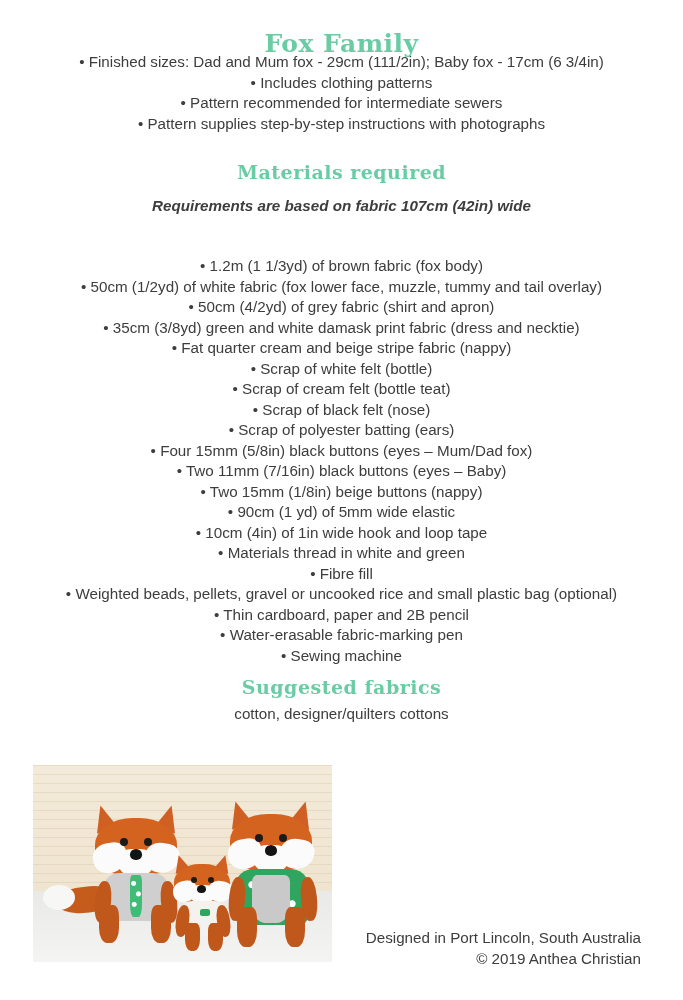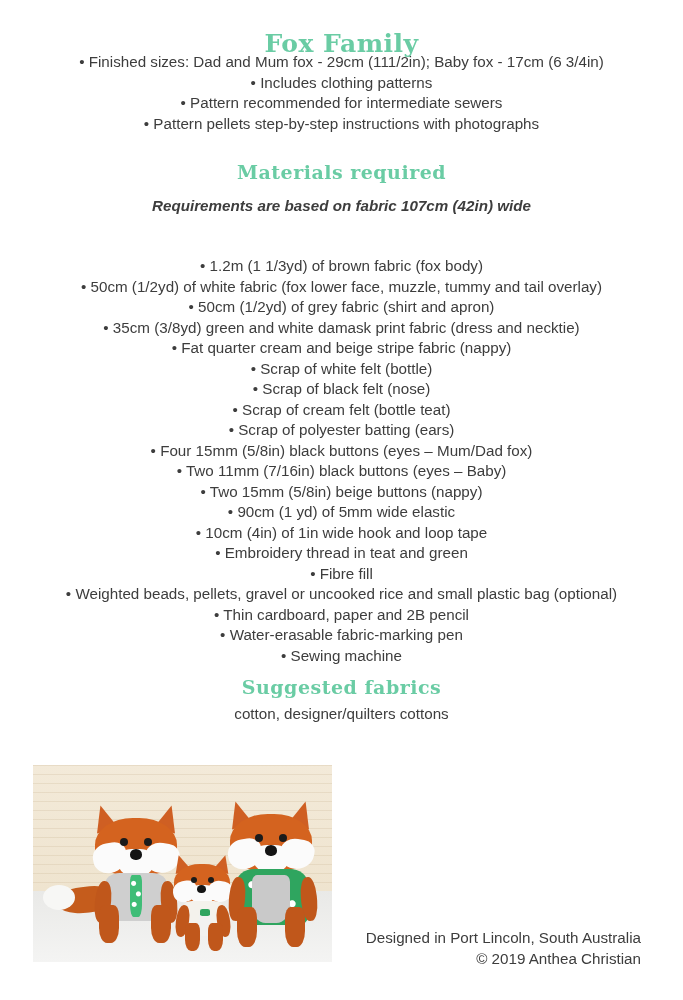--- a/index.html
+++ b/index.html
@@ -235,45 +235,45 @@
 <body>
 
 <div class="page">
 
   <div class="heading" id="title">Fox Family</div>
 
   <div class="centered-block" id="intro-list">
     <span class="line">• Finished sizes: Dad and Mum fox - 29cm (111/2in); Baby fox - 17cm (6 3/4in)</span>
     <span class="line">• Includes clothing patterns</span>
     <span class="line">• Pattern recommended for intermediate sewers</span>
-    <span class="line">• Pattern pellets step-by-step instructions with photographs</span>
+    <span class="line">• Pattern supplies step-by-step instructions with photographs</span>
   </div>
 
   <div class="heading" id="materials-heading">Materials required</div>
 
   <div class="centered-block" id="requirements-note">
     <span class="line">Requirements are based on fabric 107cm (42in) wide</span>
   </div>
 
   <div class="centered-block" id="materials-list">
     <span class="line">• 1.2m (1 1/3yd) of brown fabric (fox body)</span>
     <span class="line">• 50cm (1/2yd) of white fabric (fox lower face, muzzle, tummy and tail overlay)</span>
-    <span class="line">• 50cm (1/2yd) of grey fabric (shirt and apron)</span>
+    <span class="line">• 50cm (4/2yd) of grey fabric (shirt and apron)</span>
     <span class="line">• 35cm (3/8yd) green and white damask print fabric (dress and necktie)</span>
     <span class="line">• Fat quarter cream and beige stripe fabric (nappy)</span>
     <span class="line">• Scrap of white felt (bottle)</span>
+    <span class="line">• Scrap of cream felt (bottle teat)</span>
     <span class="line">• Scrap of black felt (nose)</span>
-    <span class="line">• Scrap of cream felt (bottle teat)</span>
     <span class="line">• Scrap of polyester batting (ears)</span>
     <span class="line">• Four 15mm (5/8in) black buttons (eyes – Mum/Dad fox)</span>
     <span class="line">• Two 11mm (7/16in) black buttons (eyes – Baby)</span>
-    <span class="line">• Two 15mm (5/8in) beige buttons (nappy)</span>
+    <span class="line">• Two 15mm (1/8in) beige buttons (nappy)</span>
     <span class="line">• 90cm (1 yd) of 5mm wide elastic</span>
     <span class="line">• 10cm (4in) of 1in wide hook and loop tape</span>
-    <span class="line">• Embroidery thread in teat and green</span>
+    <span class="line">• Materials thread in white and green</span>
     <span class="line">• Fibre fill</span>
     <span class="line wrap" style="display:block;width:560px;margin:0 auto;">• Weighted beads, pellets, gravel or uncooked rice and small plastic bag (optional)</span>
     <span class="line">• Thin cardboard, paper and 2B pencil</span>
     <span class="line">• Water-erasable fabric-marking pen</span>
     <span class="line">• Sewing machine</span>
   </div>
 
   <div class="heading" id="suggested-heading">Suggested fabrics</div>
 
   <div class="centered-block" id="suggested-text">

